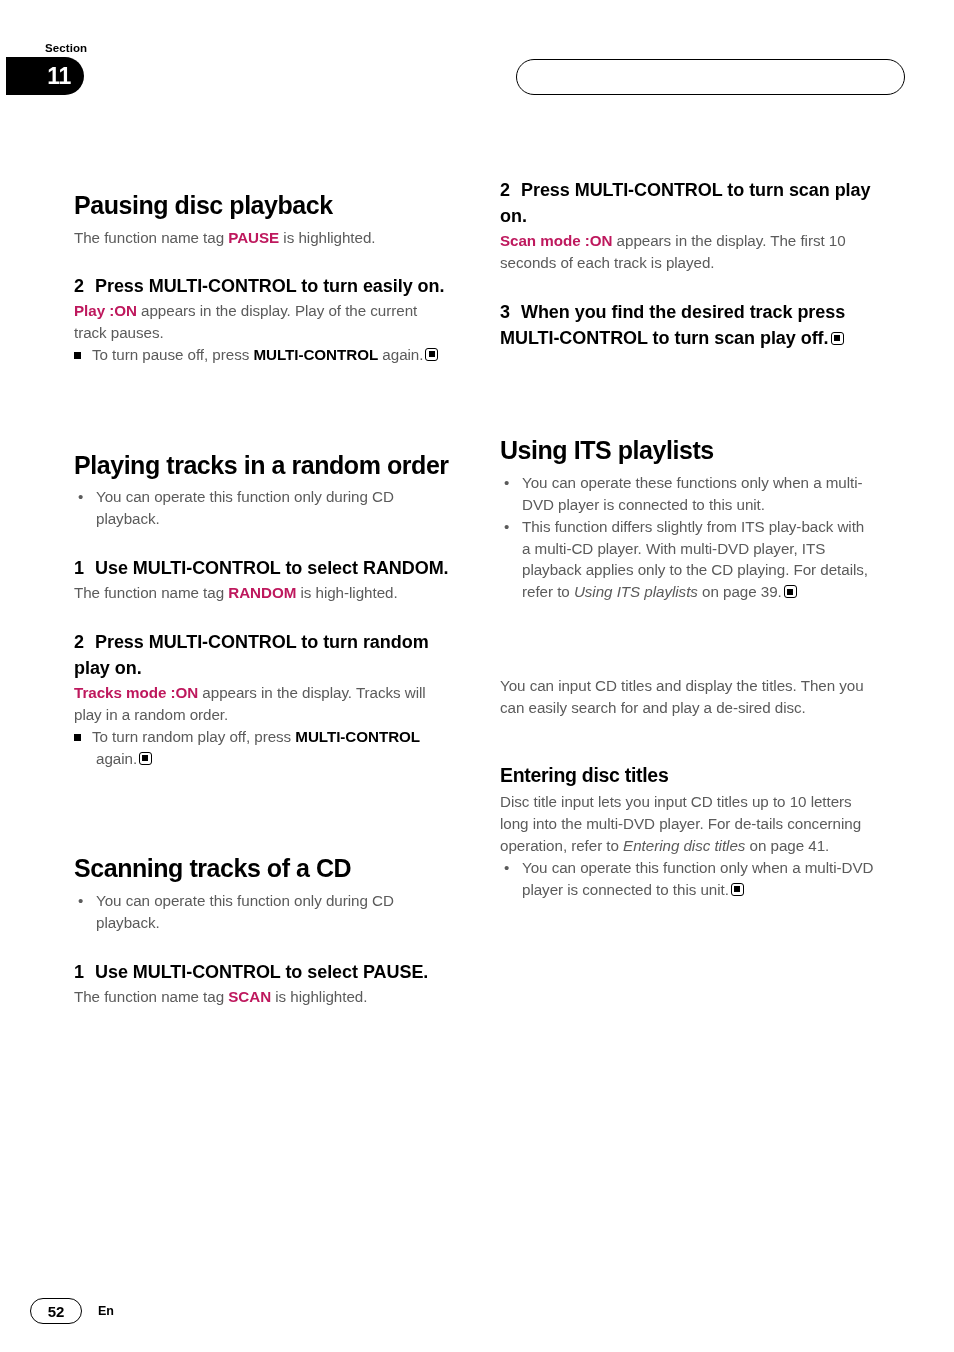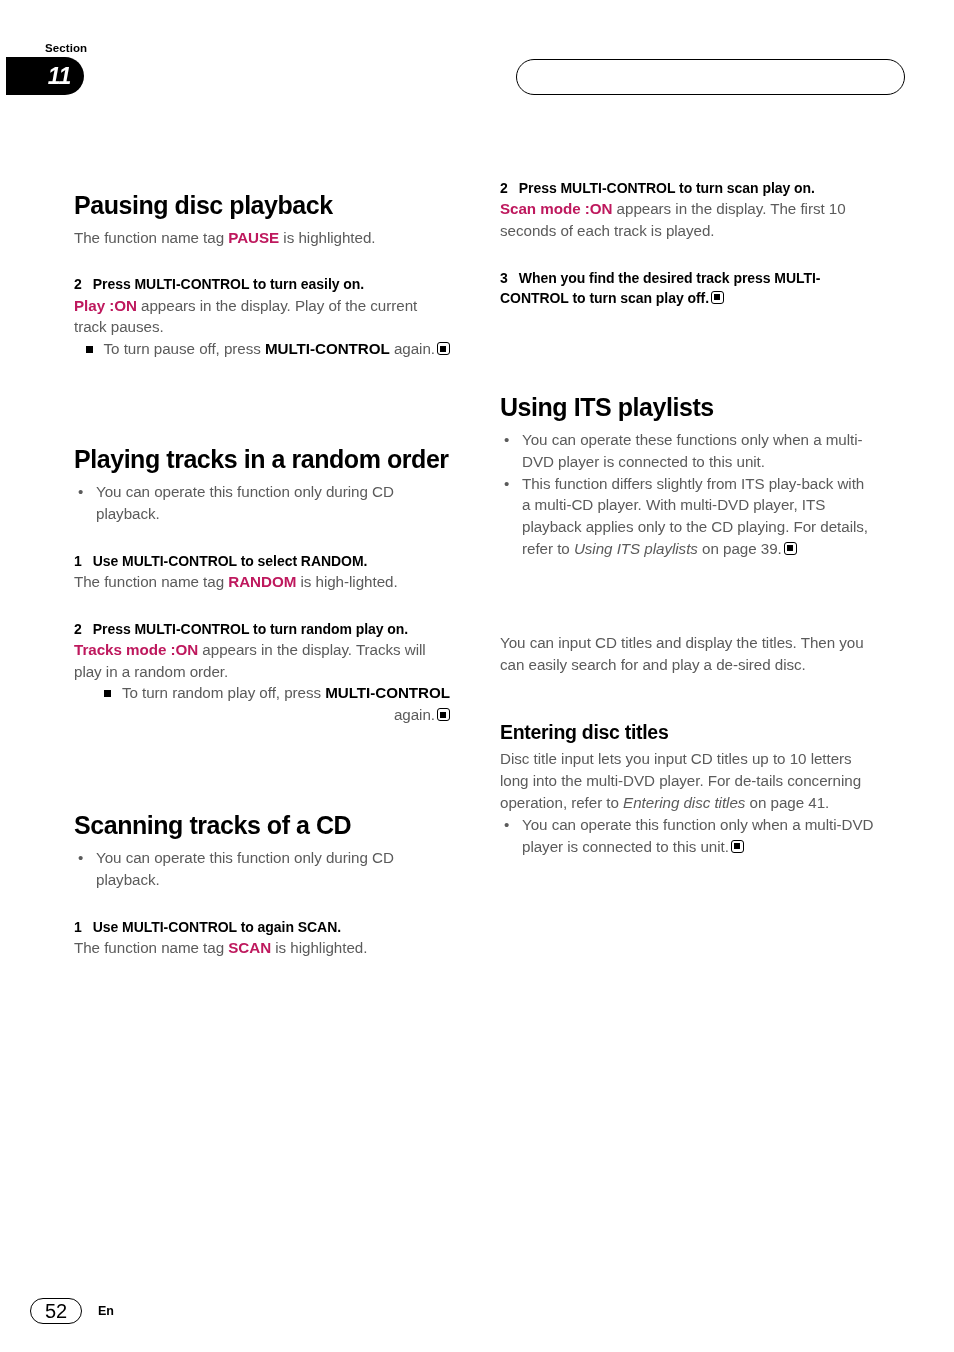--- a/index.html
+++ b/index.html
@@ -48,21 +48,20 @@
   .section-badge-num {
     position: absolute;
     right: 13px;
     top: 50%;
     transform: translateY(-50%);
     color: #ffffff;
     font-size: 23px;
     font-weight: bold;
     line-height: 1;
     letter-spacing: -0.3px;
-    font-style: italic;
   }
   .title-pill {
     position: absolute;
     left: 75px;
     top: 59px;
     width: 389px;
     height: 36px;
     border: 1.4px solid #000000;
     border-radius: 18px;
     box-sizing: border-box;
@@ -108,21 +107,21 @@
   }
   h3.sub-head {
     font-size: 19.5px;
     font-weight: bold;
     color: #000000;
     margin: 0 0 4px 0;
     line-height: 1.25;
     letter-spacing: -0.3px;
   }
   p.step {
-    font-size: 14px;
+    font-size: 18px;
     font-weight: bold;
     color: #000000;
     margin: 0;
     line-height: 1.44;
     letter-spacing: -0.05px;
   }
   p.step .num {
     margin-right: 11px;
   }
   p.body {
@@ -160,21 +159,20 @@
 
   p.note {
     position: relative;
     padding-left: 22px;
     font-size: 15.2px;
     color: #5b5b5b;
     line-height: 1.44;
     margin: 0;
     letter-spacing: -0.05px;
     text-indent: -22px;
-    text-align: right;
   }
   p.note .sq {
     display: inline-block;
     width: 7px;
     height: 7px;
     background: #000000;
     margin-right: 11px;
     vertical-align: 1px;
   }
   p.note b { color: #000000; font-weight: bold; }
@@ -214,22 +212,22 @@
   }
   .page-pill {
     width: 52px;
     height: 26px;
     border: 1.5px solid #000000;
     border-radius: 13px;
     box-sizing: border-box;
     display: flex;
     align-items: center;
     justify-content: center;
-    font-size: 20px;
-    font-weight: normal;
+    font-size: 15px;
+    font-weight: bold;
     color: #000000;
   }
   .lang {
     margin-left: 16px;
     font-size: 12.5px;
     font-weight: bold;
     color: #000000;
   }
 </style>
 </head>
@@ -279,21 +277,21 @@
     <div class="gap-xxl"></div>
 
     <h2 class="sec-head">Scanning tracks of a CD</h2>
 
     <ul class="bullets">
       <li><span class="dot">•</span><span>You can operate this function only during CD playback.</span></li>
     </ul>
 
     <div class="gap-m"></div>
 
-    <p class="step"><span class="num">1</span><span>Use MULTI-CONTROL to again SCAN.</span></p>
+    <p class="step"><span class="num">1</span><span>Use MULTI-CONTROL to select PAUSE.</span></p>
     <p class="body"><span>The function name tag </span><b>SCAN</b><span> is highlighted.</span></p>
   </div>
 
   <div class="col col-right">
 
     <p class="step"><span class="num">2</span><span>Press MULTI-CONTROL to turn scan play on.</span></p>
     <p class="body"><b>Scan mode :ON</b><span> appears in the display. The first 10 seconds of each track is played.</span></p>
 
     <div class="gap-m"></div>
 

